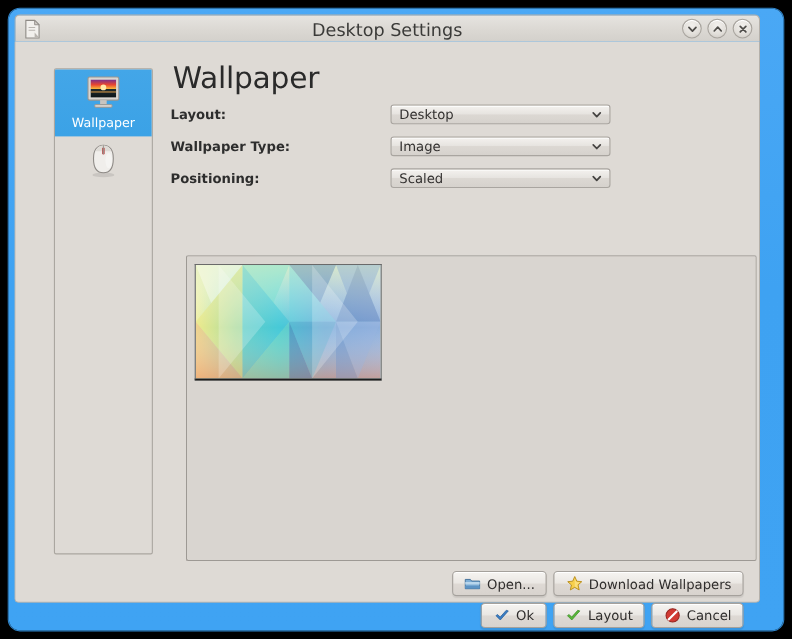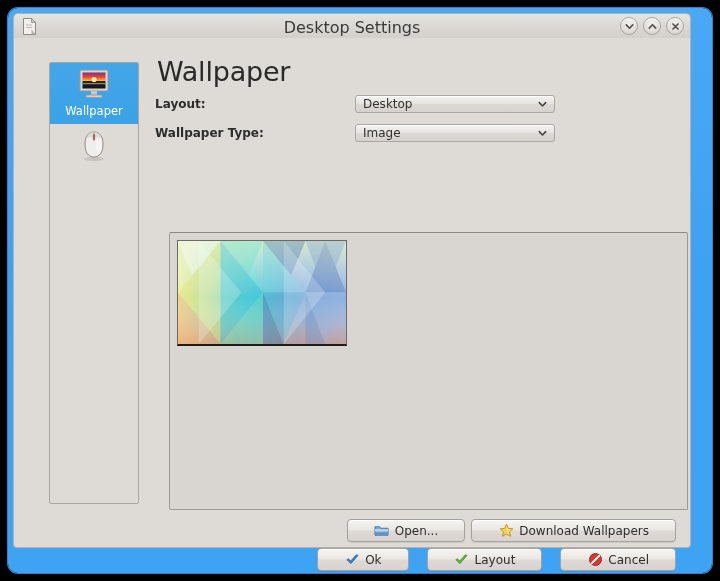--- a/index.html
+++ b/index.html
@@ -219,29 +219,29 @@
     right: 0px;
     top: 463px;
     display: flex;
     gap: 6px;
   }
   #btn-row-2 {
     position: absolute;
     right: 0px;
     top: 492px;
     display: flex;
-    gap: 18px;
+    gap: 6px;
     justify-content: center;
   }
   .kbtn {
     display: flex;
     align-items: center;
     gap: 5px;
     height: 23px;
-    padding: 0 26px;
+    padding: 0 10px;
     border: 1px solid #a5a19c;
     border-radius: 4px;
     background: linear-gradient(to bottom, #f6f4f1 0%, #eae7e3 48%, #ded9d4 52%, #d8d3ce 100%);
     box-shadow: inset 0 1px 0 #ffffff, 0 1px 1px rgba(0,0,0,0.08);
     font-size: 12px;
     color: #2f2d2c;
     box-sizing: border-box;
     white-space: nowrap;
   }
   .kbtn .ico { display: inline-flex; width: 16px; height: 16px; align-items: center; justify-content: center; }
@@ -348,20 +348,31 @@
         <div class="combo">
           <span class="combo-value">Image</span>
           <span class="combo-arrow">
             <svg viewBox="0 0 12 12" width="11" height="11">
               <path d="M2.5 4.5 L6 8.2 L9.5 4.5" fill="none" stroke="#454341" stroke-width="1.7" stroke-linecap="round" stroke-linejoin="round"></path>
             </svg>
           </span>
         </div>
       </div>
 
+      <div class="form-row">
+        <div class="form-label">Positioning:</div>
+        <div class="combo">
+          <span class="combo-value">Scaled</span>
+          <span class="combo-arrow">
+            <svg viewBox="0 0 12 12" width="11" height="11">
+              <path d="M2.5 4.5 L6 8.2 L9.5 4.5" fill="none" stroke="#454341" stroke-width="1.7" stroke-linecap="round" stroke-linejoin="round"></path>
+            </svg>
+          </span>
+        </div>
+      </div>
 
     </div>
 
     <div id="wallpaper-list">
       <div id="wallpaper-thumb">
         <svg viewBox="0 0 170 106" preserveAspectRatio="none">
           <defs>
             <linearGradient id="bg1" x1="0" y1="0" x2="1" y2="0">
               <stop offset="0%" stop-color="#f0ef9e"></stop>
               <stop offset="22%" stop-color="#8fd9bd"></stop>

